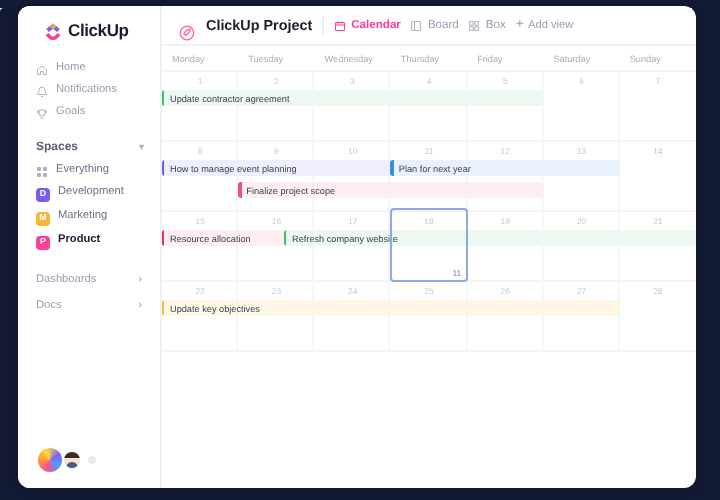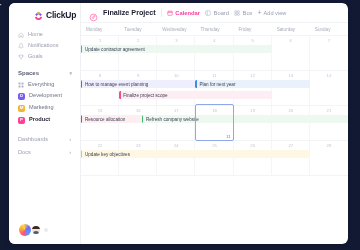--- a/index.html
+++ b/index.html
@@ -40,21 +40,21 @@
   #sidebar {
     width: 72px; height: 100%;
     background: #ffffff;
     border-right: 1px solid #eef0f4;
     padding: 7px 0 0 0;
     position: relative;
     flex: 0 0 72px;
   }
   #brand {
     display: flex; align-items: center; gap: 3px;
-    padding: 0 0 0 25px; margin-bottom: 9px;
+    padding: 0 0 0 13px; margin-bottom: 9px;
   }
   #brand .logo-mark {
     width: 9px; height: 9px; position: relative; flex: 0 0 9px;
   }
   #brand .logo-mark svg { display:block; }
   #brand .brand-text {
     font-size: 8.5px; font-weight: bold; color: #1b1b2f; letter-spacing: -.2px;
   }
   .nav-item {
     display: flex; align-items: center; gap: 4px;
@@ -294,21 +294,21 @@
 
     <section id="main">
 
       <div id="topbar">
         <span class="rocket">
           <svg width="9" height="9" viewBox="0 0 24 24" fill="none" stroke="#ff6fb0" stroke-width="2">
             <circle cx="12" cy="12" r="9"></circle>
               <path d="M8 13c3-6 8-6 8-6s0 5-6 8z"></path>
           </svg>
         </span>
-        <span id="project-title">Finalize Project</span>
+        <span id="project-title">ClickUp Project</span>
         <span class="sep"></span>
 
         <span class="view-tab is-active">
           <span class="vico">
             <svg width="6" height="6" viewBox="0 0 24 24" fill="none" stroke="#ff3d9a" stroke-width="2.2">
               <rect x="3" y="5" width="18" height="16" rx="2"></rect>
                 <path d="M3 10h18M8 3v4M16 3v4"></path>
             </svg>
           </span>
           <span>Calendar</span>

